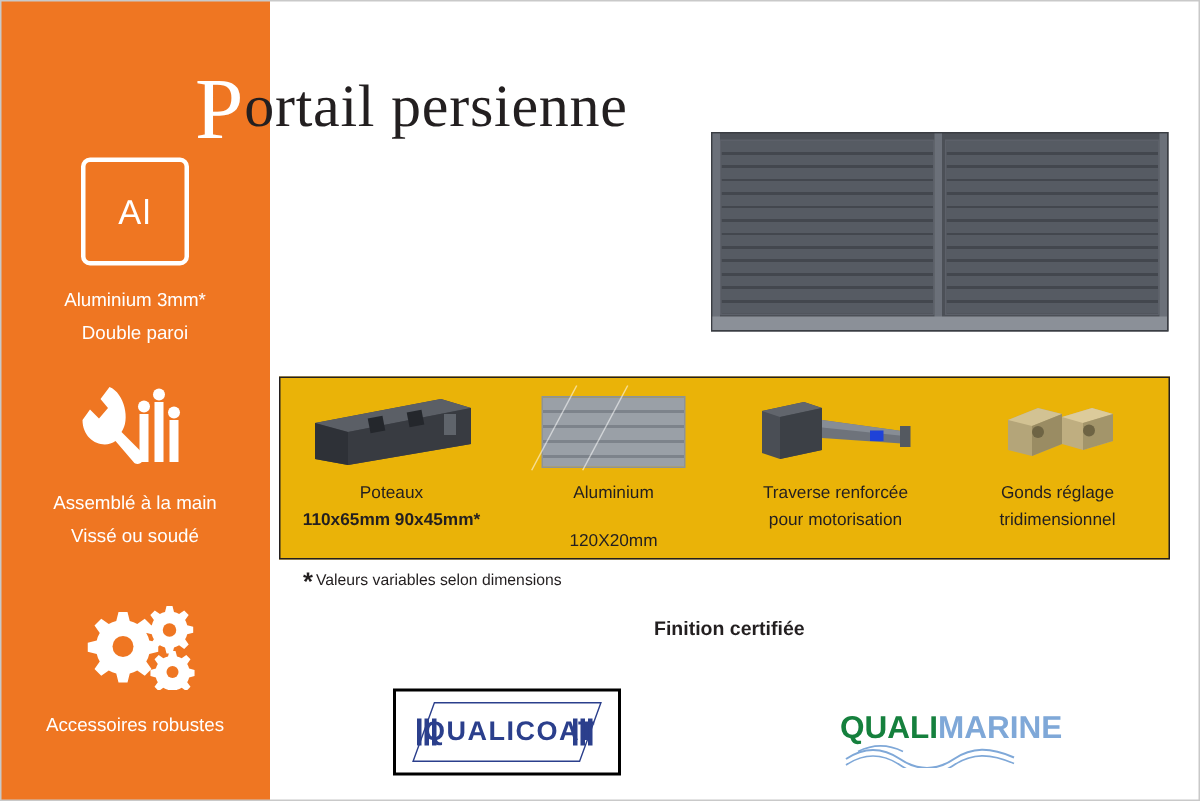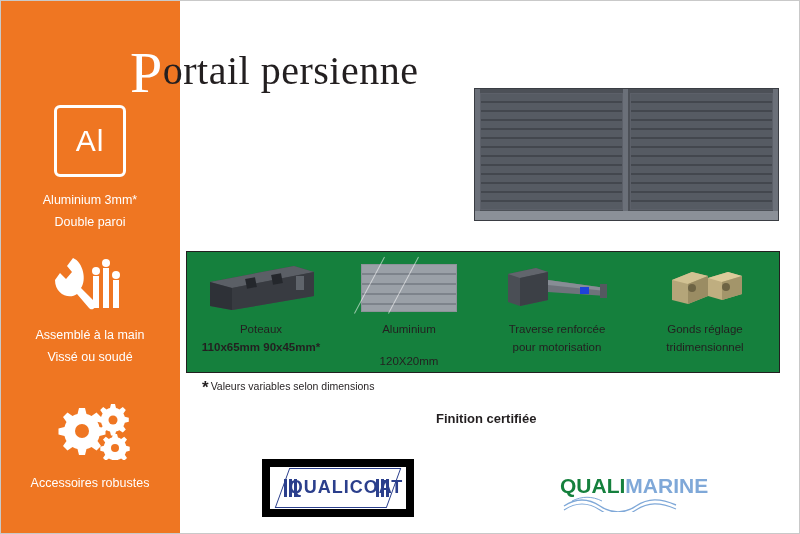--- a/index.html
+++ b/index.html
@@ -33,21 +33,21 @@
   .sb-block { position: absolute; left: 0; width: 180px; }
 
   .al-badge {
     width: 72px; height: 72px;
     margin: 0 auto;
     border: 3px solid #ffffff;
     border-radius: 6px;
     display: flex;
     align-items: center;
     justify-content: center;
-    font-size: 30px;
+    font-size: 23px;
     font-weight: 400;
     letter-spacing: 1px;
     color: #ffffff;
     font-family: "Liberation Sans", sans-serif;
   }
   .sb-caption {
     font-size: 12.5px;
     line-height: 22px;
     color: #ffffff;
     margin-top: 12px;
@@ -117,21 +117,21 @@
     height: 9px;
     background: #8b9098;
   }
 
   
   .features {
     position: absolute;
     left: 186px; top: 251px;
     width: 594px; height: 122px;
     border: 1.5px solid #231f20;
-    background: #15803d;
+    background: #eab308;
   }
   .feat-row {
     position: absolute;
     left: 0; top: 0;
     width: 100%; height: 100%;
     display: flex;
   }
   .feat {
     flex: 1 1 25%;
     display: flex;
@@ -204,21 +204,21 @@
     font-weight: 700;
     color: #231f20;
     white-space: nowrap;
   }
 
   
   .qualicoat {
     position: absolute;
     left: 262px; top: 459px;
     width: 152px; height: 58px;
-    border: 8px solid #000000;
+    border: 2px solid #000000;
     background: #ffffff;
     overflow: hidden;
   }
   .qc-diamond {
     position: absolute;
     left: 50%; top: 50%;
     width: 112px; height: 40px;
     margin-left: -56px; margin-top: -20px;
     border: 1.5px solid #2b3f8c;
     transform: skewX(-20deg);

